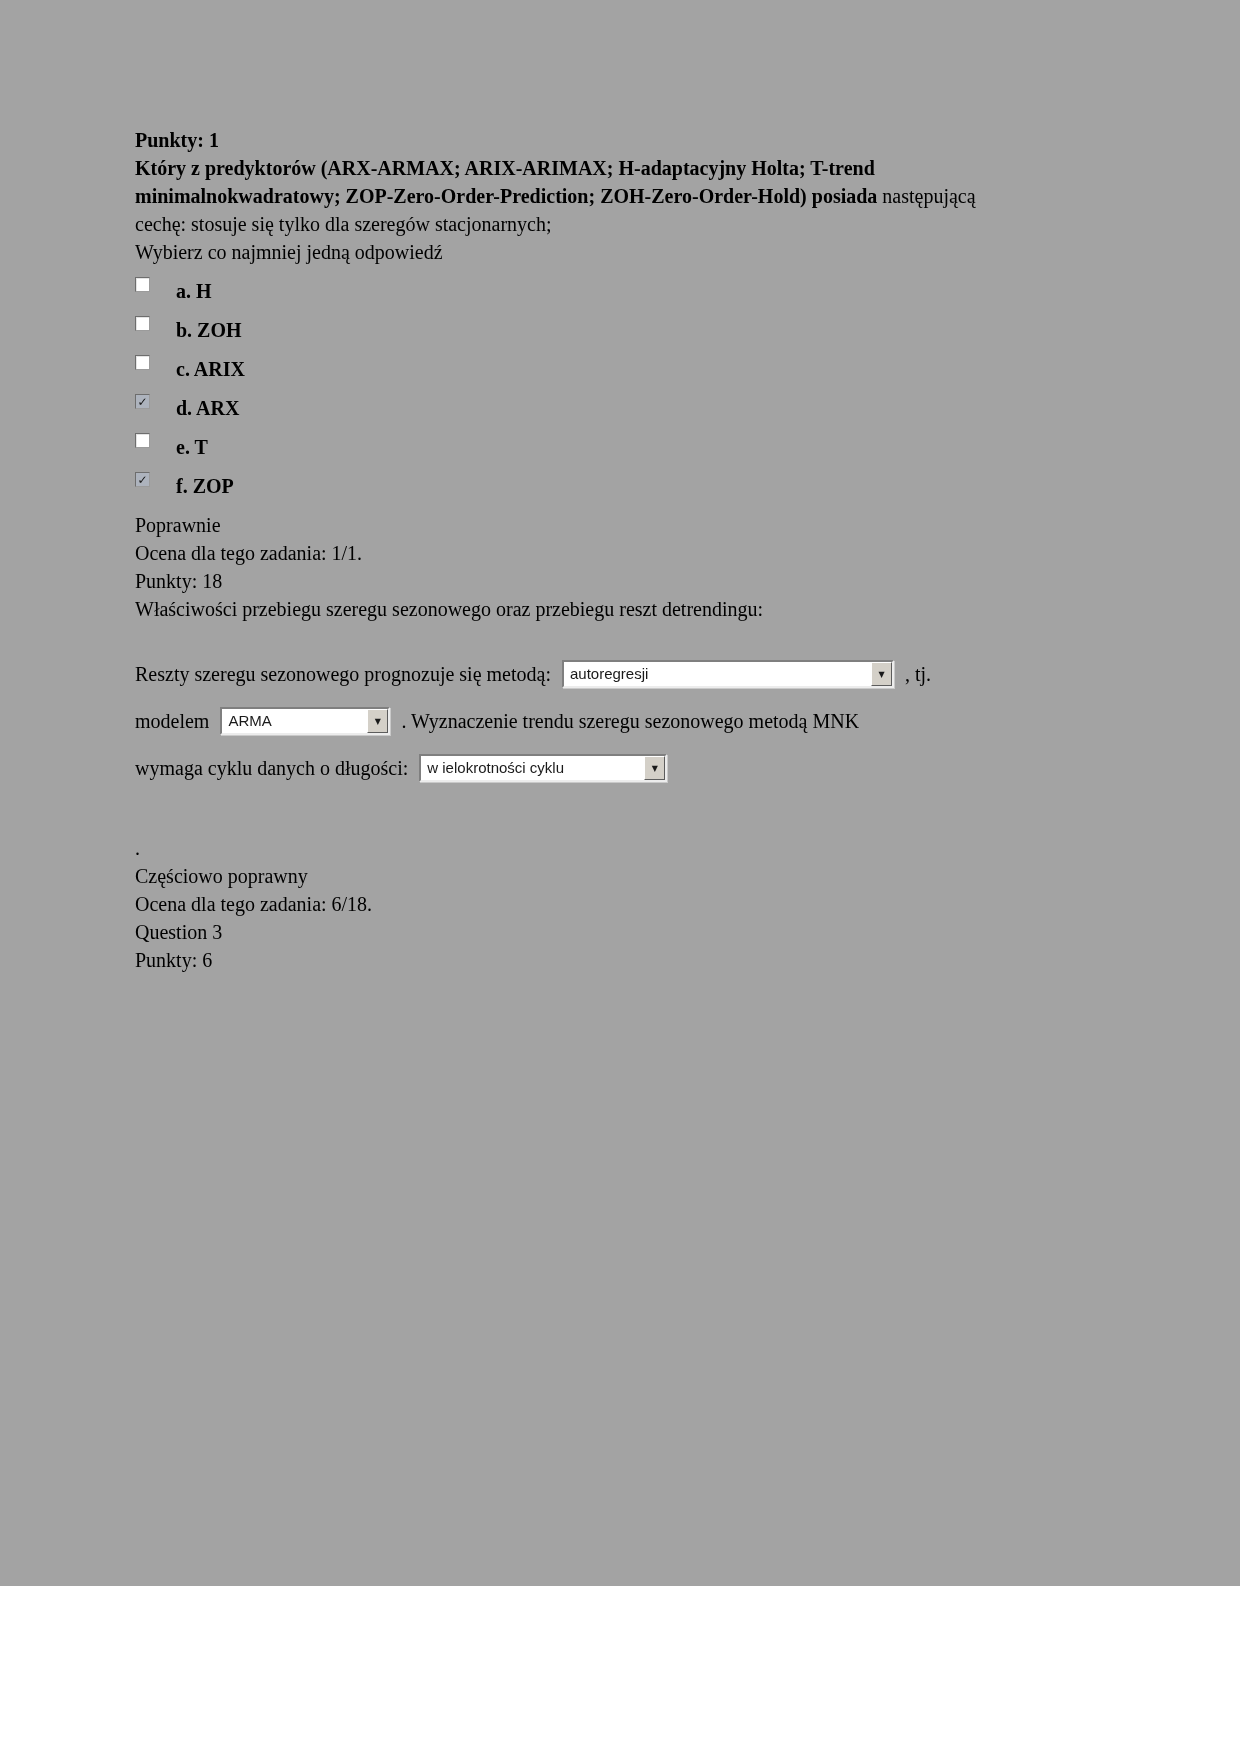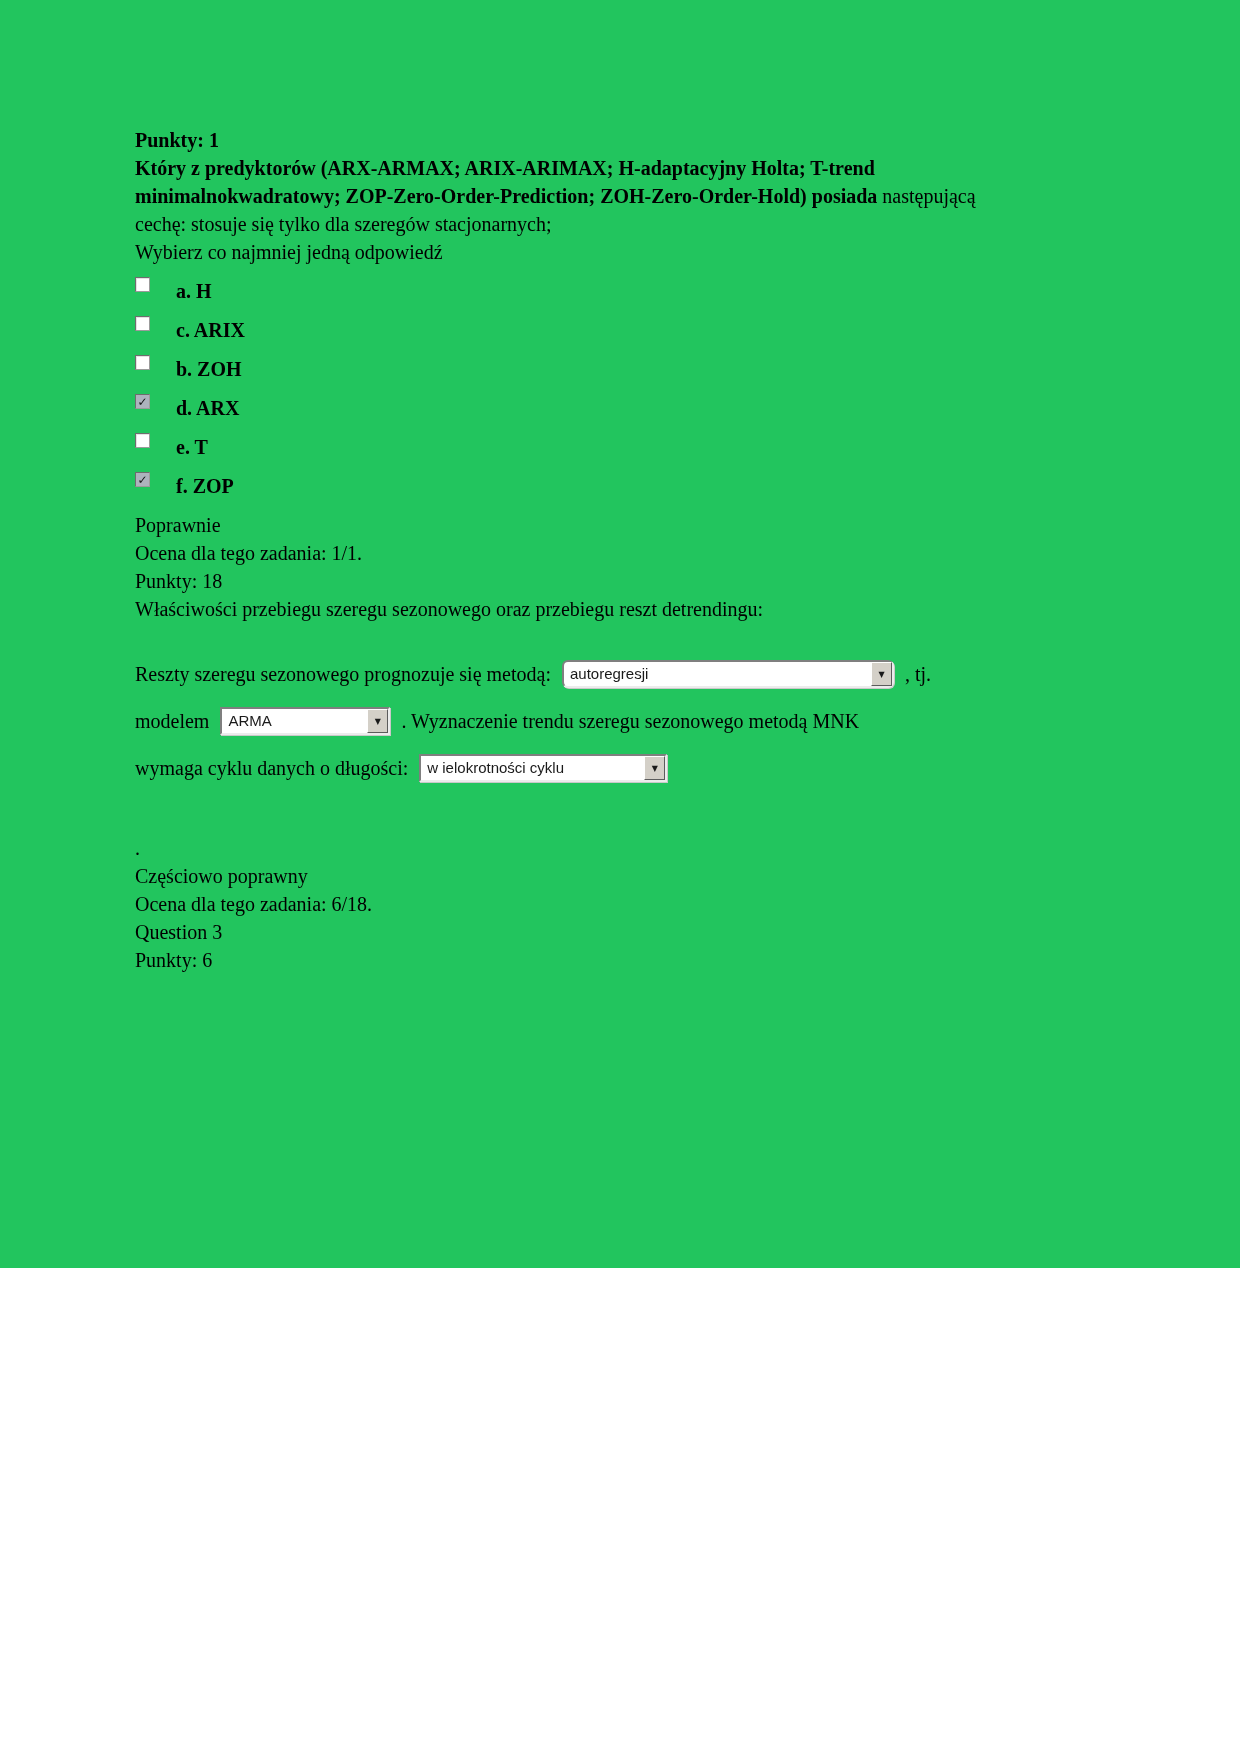--- a/index.html
+++ b/index.html
@@ -4,22 +4,22 @@
 <style>
   * { margin: 0; padding: 0; box-sizing: border-box; }
   html, body { background: #ffffff; }
   body {
     width: 1240px; height: 1754px;
     font-family: "Liberation Serif", serif;
     color: #000000;
   }
   .page {
     position: relative;
-    width: 1240px; height: 1268px;
-    background: #22c55e;
+    width: 1240px; height: 1586px;
+    background: #a3a3a3;
     overflow: hidden;
   }
   .content {
     position: absolute;
     left: 135px; top: 126px;
     width: 850px;
     font-size: 20px;
     line-height: 28px;
   }
   .bold { font-weight: bold; }
@@ -68,21 +68,21 @@
     vertical-align: middle;
     height: 28px;
     margin: 0 6px;
     background: #ffffff;
     border: 2px solid;
     border-color: #7f7f7f #ececec #ececec #7f7f7f;
     box-shadow: 1px 1px 0 #c9c9c9;
     position: relative;
     top: -2px;
   }
-  .sel-lg { width: 332px; border-radius: 6px; }
+  .sel-lg { width: 332px; }
   .sel-md { width: 170px; }
   .sel-sm { width: 248px; }
   .sel-text {
     flex: 1;
     font-family: "Liberation Sans", sans-serif;
     font-size: 15px;
     line-height: 24px;
     color: #1a1a1a;
     padding: 0 6px;
     white-space: nowrap;
@@ -119,25 +119,25 @@
       </p>
       <span class="line">Wybierz co najmniej jedną odpowiedź</span>
 
       <div class="options">
         <div class="option-row">
           <span class="checkbox"></span>
           <span class="option-label">a. H</span>
         </div>
         <div class="option-row">
           <span class="checkbox"></span>
+          <span class="option-label">b. ZOH</span>
+        </div>
+        <div class="option-row">
+          <span class="checkbox"></span>
           <span class="option-label">c. ARIX</span>
-        </div>
-        <div class="option-row">
-          <span class="checkbox"></span>
-          <span class="option-label">b. ZOH</span>
         </div>
         <div class="option-row">
           <span class="checkbox checked">✓</span>
           <span class="option-label">d. ARX</span>
         </div>
         <div class="option-row">
           <span class="checkbox"></span>
           <span class="option-label">e. T</span>
         </div>
         <div class="option-row">

